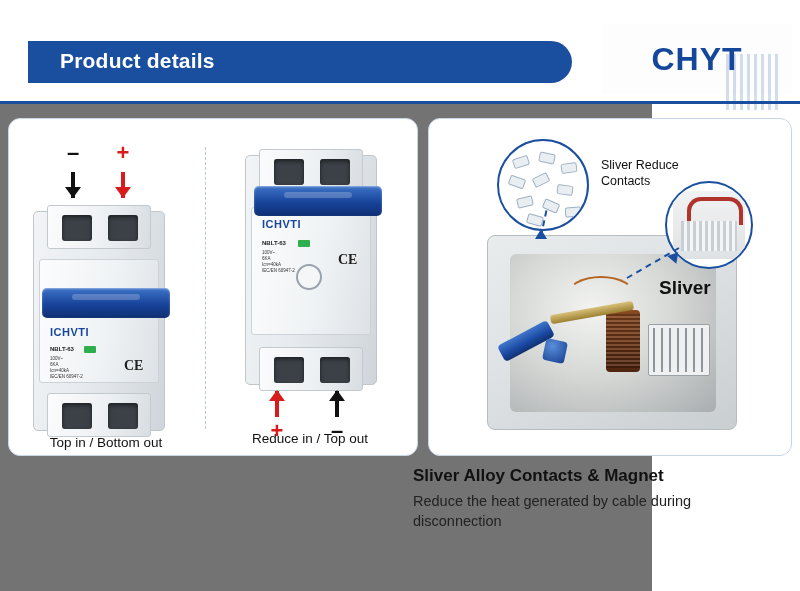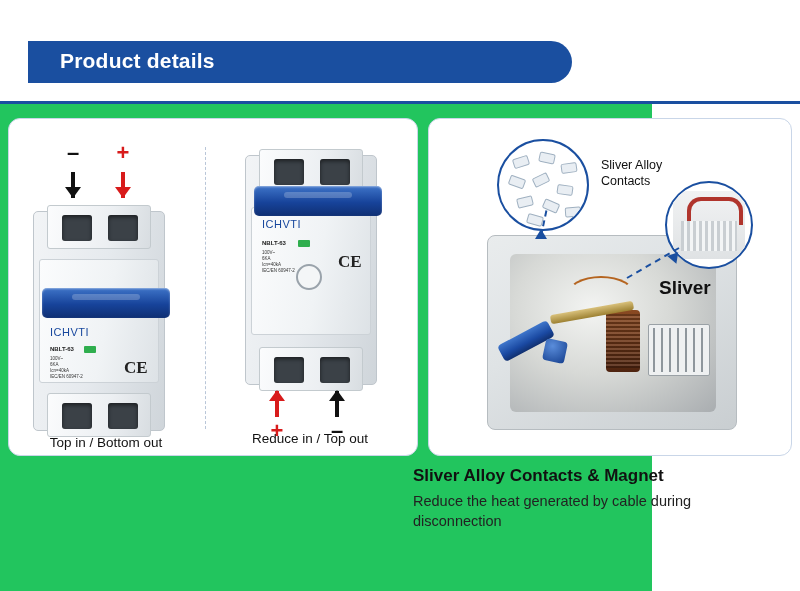--- a/index.html
+++ b/index.html
@@ -5,21 +5,21 @@
   * { box-sizing: border-box; margin: 0; padding: 0; }
   html, body {
     width: 800px; height: 591px;
     background: #ffffff;
     font-family: "Liberation Sans", sans-serif;
     overflow: hidden;
   }
   .page {
     position: relative;
     width: 652px; height: 591px;
-    background: #22c55e;
+    background: #737373;
   }
 
   
   .header {
     position: absolute;
     left: 0; top: 0;
     width: 800px; height: 104px;
     background: #ffffff;
     border-bottom: 3px solid #1a4fa0;
   }
@@ -137,21 +137,21 @@
     position: absolute;
     left: 30px; top: 6px;
     width: 68px; height: 6px;
     background: rgba(255,255,255,.22);
     border-radius: 3px;
   }
   .brk-logo {
     position: absolute;
     left: 10px; top: 112px;
     font-size: 11px;
-    font-weight: normal;
+    font-weight: bold;
     color: #17479d;
     letter-spacing: 0.5px;
   }
   .brk-model {
     position: absolute;
     left: 10px; top: 134px;
     font-size: 6px;
     font-weight: bold;
     color: #222;
   }
@@ -163,21 +163,21 @@
     color: #333;
   }
   .brk-green {
     position: absolute;
     width: 12px; height: 7px;
     background: #2fae4e;
     border-radius: 1px;
   }
   .brk-ce {
     position: absolute;
-    font-size: 17px;
+    font-size: 14px;
     font-weight: bold;
     color: #222;
     font-family: "Liberation Serif", serif;
   }
   .brk-dial {
     position: absolute;
     width: 26px; height: 26px;
     border: 2px solid #9aa3ab;
     border-radius: 50%;
     background: #f4f6f7;
@@ -369,20 +369,33 @@
   .sect-right { left: 413px; top: 466px; width: 352px; }
 </style>
 </head>
 <body>
 
 <div class="page">
 
   <div class="header">
     <div class="header-bar"></div>
     <div class="header-title">Product details</div>
+    <div class="logo-box">
+      <span class="logo-text">CHYT</span>
+      <div class="logo-bars">
+        <i style="left:0"></i>
+          <i style="left:7px"></i>
+          <i style="left:14px"></i>
+        <i style="left:21px"></i>
+          <i style="left:28px"></i>
+          <i style="left:35px"></i>
+        <i style="left:42px"></i>
+          <i style="left:49px"></i>
+      </div>
+    </div>
   </div>
 
   <div class="panel panel-left">
     <div class="panel-divider"></div>
 
     <div class="arrow-col arr-black down" style="left:52px; top:26px; color:#111;">
       <span class="sign sign-minus">–</span>
       <span class="arr-shaft" style="height:26px; margin-top:8px;"></span>
       <span class="arr-head"></span>
     </div>
@@ -490,21 +503,21 @@
     </div>
 
     <div class="zoom-circle zc-magnet">
       <div class="magnet-inner">
         <div class="uclip"></div>
         <div class="bars"></div>
       </div>
     </div>
 
     <div class="label-contacts">
-      <div>Sliver Alloy</div>
+      <div>Sliver Reduce</div>
       <div>Contacts</div>
     </div>
     <div class="label-magnet">Sliver</div>
 
     <div class="dash-line" style="left:112px; top:116px; width:26px; transform:rotate(-78deg);"></div>
     <div class="dash-arrow" style="left:106px; top:110px;"></div>
     <div class="dash-line" style="left:198px; top:158px; width:60px; transform:rotate(-30deg);"></div>
     <div class="dash-arrow" style="left:240px; top:132px; transform:rotate(40deg);"></div>
   </div>
 

